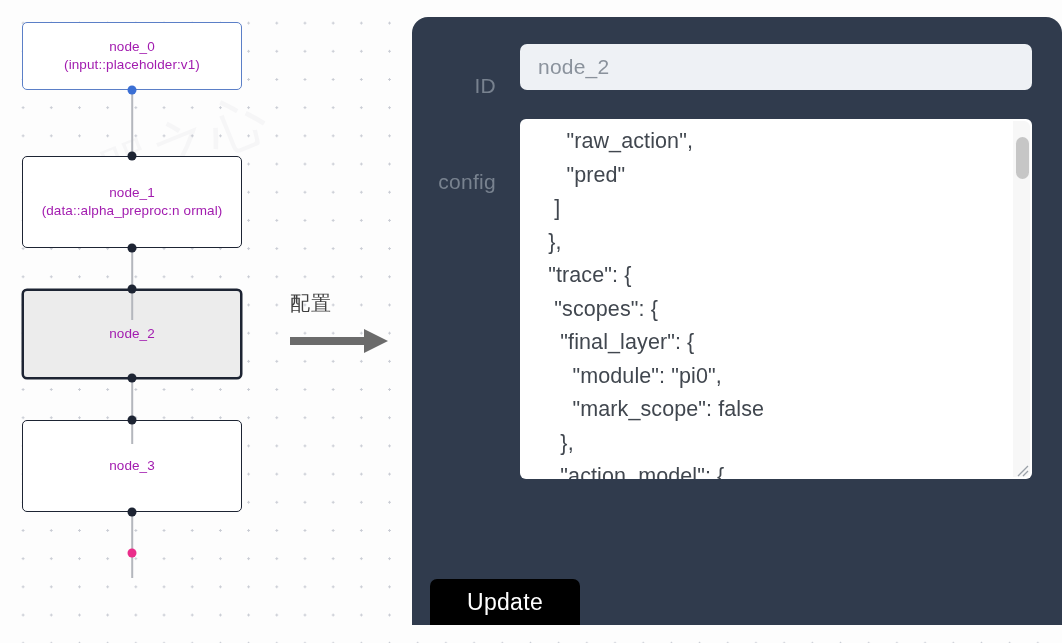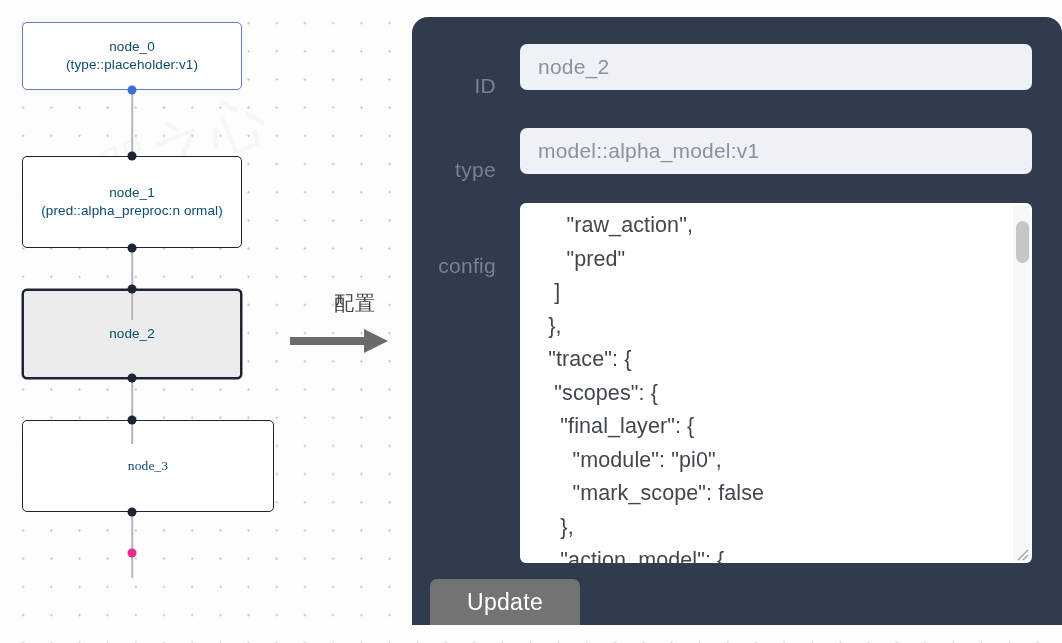--- a/index.html
+++ b/index.html
@@ -31,21 +31,21 @@
     left: 0; top: 0;
     width: 400px; height: 643px;
   }
 
   .node {
     position: absolute;
     box-sizing: border-box;
     background: #ffffff;
     border: 1.6px solid #1d2433;
     border-radius: 5px;
-    color: #0c4a6e;
+    color: #a21caf;
     text-align: center;
     line-height: 1.32;
     font-size: 13.5px;
     display: flex;
     flex-direction: column;
     align-items: center;
     justify-content: center;
     padding: 0 10px;
     letter-spacing: .1px;
   }
@@ -83,21 +83,21 @@
   
   #arrow-group {
     position: absolute;
     left: 290px; top: 290px;
     width: 110px; height: 70px;
   }
   #arrow-label {
     position: absolute;
     left: 0; top: 0;
     width: 86px;
-    text-align: right;
+    text-align: left;
     font-size: 20px;
     color: #3f3f3f;
     font-family: "DejaVu Sans", "Liberation Sans", sans-serif;
     letter-spacing: 1px;
   }
   #arrow-svg { position: absolute; left: 0; top: 36px; }
 
   
   #panel {
     position: absolute;
@@ -185,21 +185,21 @@
     position: absolute;
     right: 3px; bottom: 2px;
     width: 16px; height: 16px;
   }
 
   #update-button {
     position: absolute;
     left: 18px; bottom: 0;
     min-width: 150px;
     height: 46px;
-    background: #737373;
+    background: #000000;
     border: none;
     border-radius: 7px 7px 0 0;
     color: #ffffff;
     font-size: 23px;
     font-family: "Liberation Sans", sans-serif;
     letter-spacing: .3px;
     cursor: pointer;
     padding: 0 22px;
     text-align: center;
   }
@@ -227,39 +227,39 @@
 
   <div id="graph">
 
     <div class="edge" style="left:132px; top:90px; height:66px;"></div>
     <div class="edge" style="left:132px; top:248px; height:72px;"></div>
     <div class="edge" style="left:132px; top:378px; height:66px;"></div>
     <div class="edge" style="left:132px; top:512px; height:66px;"></div>
 
     <div class="node is-input" style="left:22px; top:22px; width:220px; height:68px;">
       <span class="n-title">node_0</span>
-      <span class="n-sub">(type::placeholder:v1)</span>
+      <span class="n-sub">(input::placeholder:v1)</span>
     </div>
     <div class="port p-blue" style="left:132px; top:90px;"></div>
 
     <div class="node" style="left:22px; top:156px; width:220px; height:92px;">
       <span class="n-title">node_1</span>
-      <span class="n-sub">(pred::alpha_preproc:n
+      <span class="n-sub">(data::alpha_preproc:n
 ormal)</span>
     </div>
     <div class="port" style="left:132px; top:156px;"></div>
     <div class="port" style="left:132px; top:248px;"></div>
 
     <div class="node is-selected" style="left:22px; top:289px; width:220px; height:90px;">
       <span class="n-title">node_2</span>
     </div>
     <div class="port" style="left:132px; top:289px;"></div>
     <div class="port" style="left:132px; top:378px;"></div>
 
-    <div class="node" style="left:22px; top:420px; width:252px; height:92px;font-family:Liberation Serif, serif;">
+    <div class="node" style="left:22px; top:420px; width:220px; height:92px;">
       <span class="n-title">node_3</span>
     </div>
     <div class="port" style="left:132px; top:420px;"></div>
     <div class="port" style="left:132px; top:512px;"></div>
 
     <div class="port p-pink" style="left:132px; top:553px;"></div>
   </div>
 
   <div id="arrow-group">
     <div id="arrow-label">配置</div>
@@ -268,24 +268,20 @@
     </svg>
   </div>
 
   <div id="panel">
 
     <div class="field-row">
       <div class="field-label">ID</div>
       <input class="field-input" id="id-input" type="text" value="node_2" style="">
     </div>
 
-    <div class="field-row">
-      <div class="field-label">type</div>
-      <input class="field-input" id="type-input" type="text" value="model::alpha_model:v1" style="">
-    </div>
 
     <div class="field-row config-row">
       <div class="field-label">config</div>
       <div class="ta-wrap">
         <textarea id="config-area" spellcheck="false" style="">      "raw_action",
       "pred"
     ]
    },
    "trace": {
     "scopes": {

